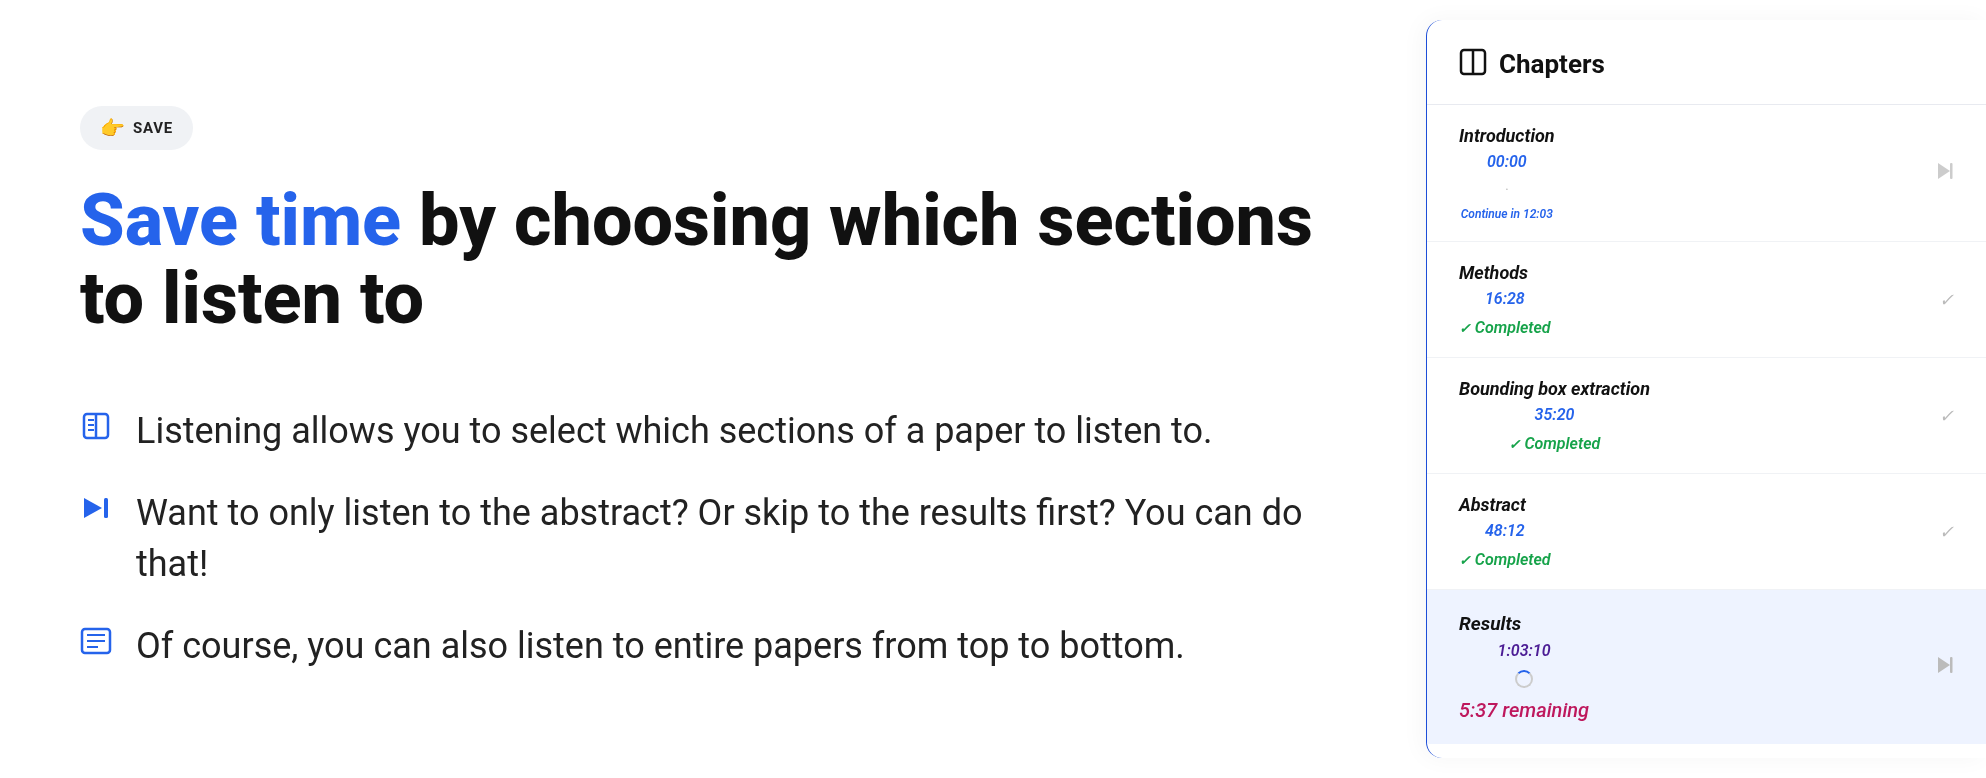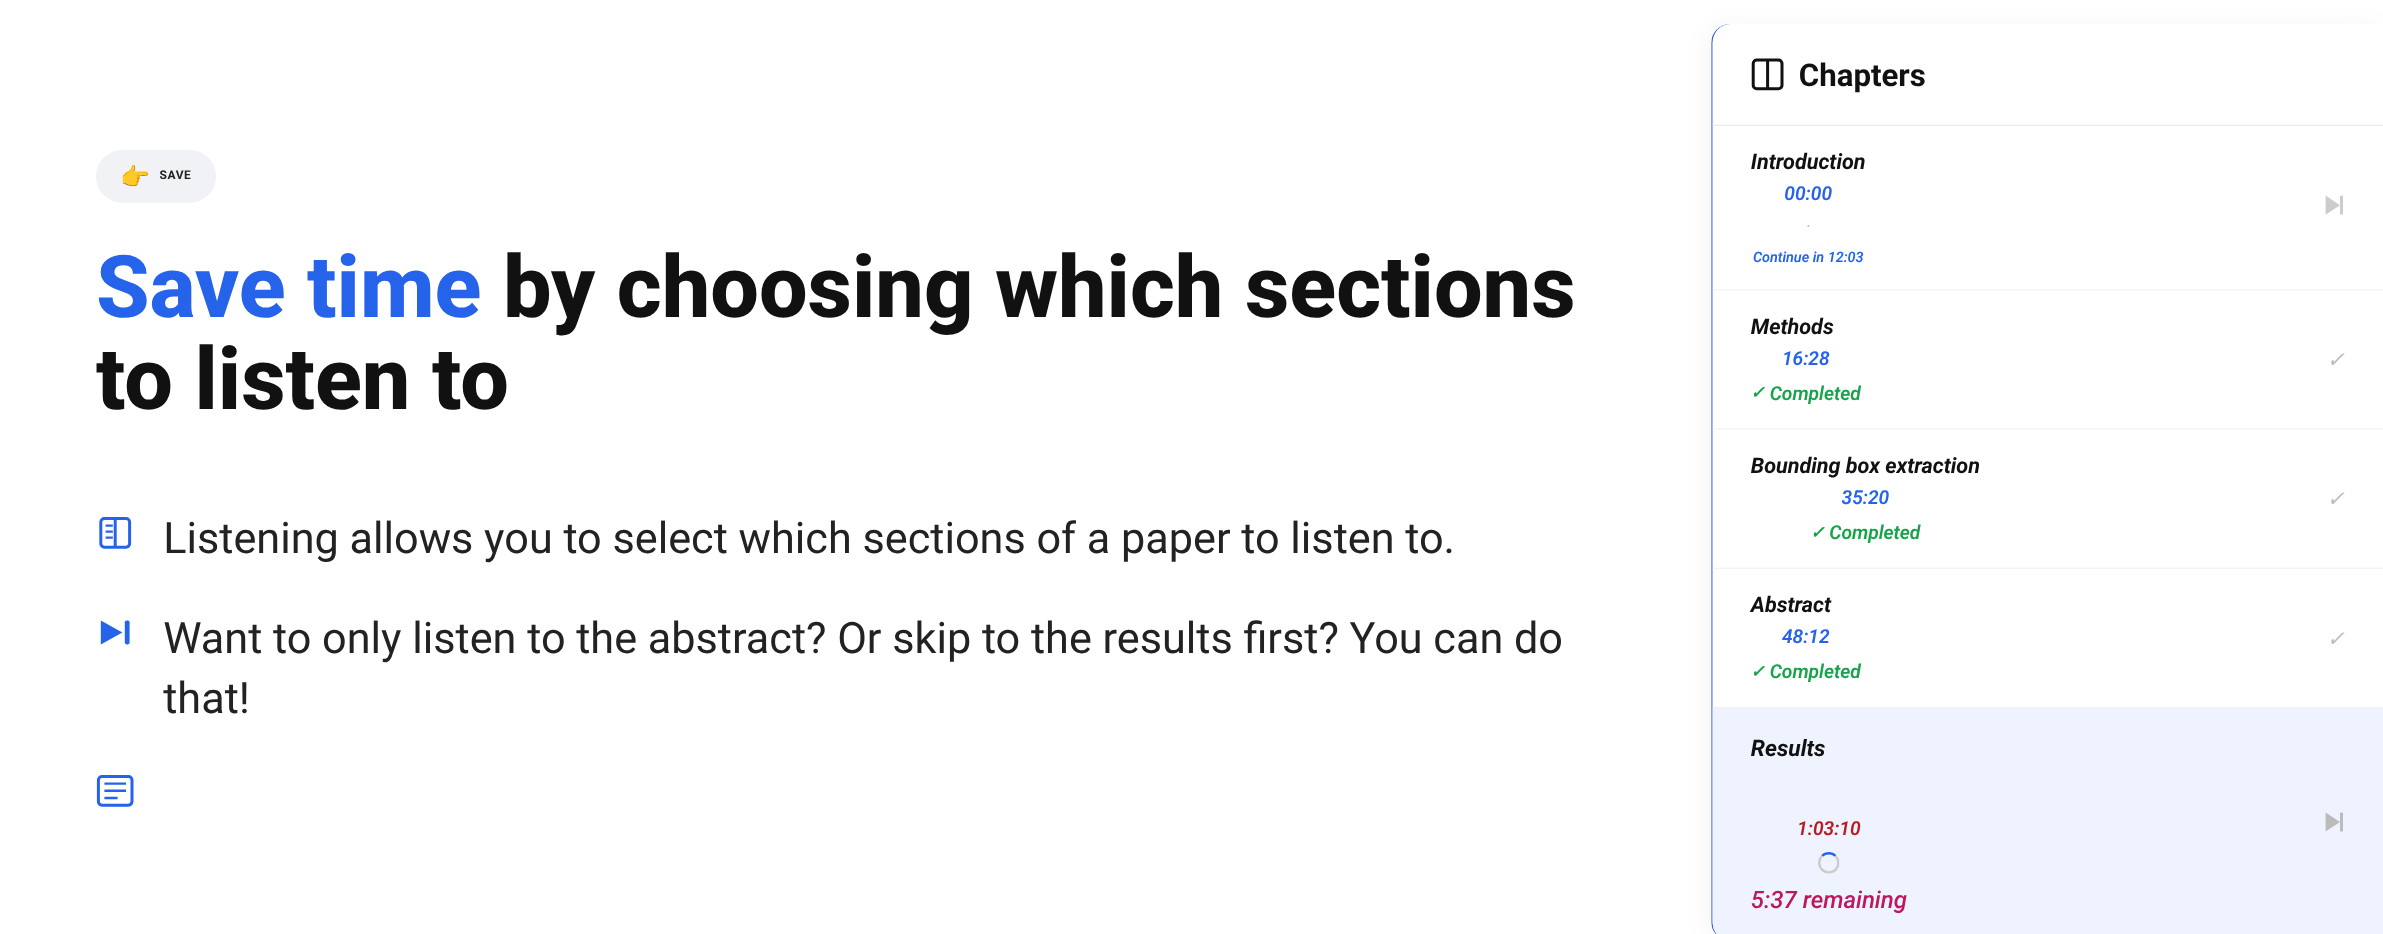--- a/index.html
+++ b/index.html
@@ -29,21 +29,21 @@
       padding: 10px 20px;
       margin-bottom: 32px;
       width: fit-content;
     }
 
     .save-badge .finger-icon {
       font-size: 20px;
     }
 
     .save-badge .save-label {
-      font-size: 10px;
+      font-size: 15px;
       font-weight: 700;
       color: #222;
       letter-spacing: 0.05em;
     }
 
     .headline {
       font-size: 72px;
       font-weight: 800;
       line-height: 1.08;
       color: #111;
@@ -190,22 +190,21 @@
       background: #eef3ff;
       border-bottom: none;
       padding: 22px 32px;
     }
 
     .chapter-item.results .chapter-name {
       font-size: 19px;
     }
 
     .chapter-item.results .chapter-time {
-      color: #b91c1c;
-      margin-top: 40px;
+      color: #4c1d95;
     }
 
     .chapter-item.results .spinner {
       display: inline-block;
       width: 18px;
       height: 18px;
       border: 2px solid #ccc;
       border-top-color: #2563eb;
       border-radius: 50%;
       animation: spin 1s linear infinite;
@@ -271,20 +270,21 @@
 
     <div class="feature-item">
       <div class="feature-icon">
         <svg viewBox="0 0 32 32" fill="none">
           <rect x="2" y="4" width="28" height="24" rx="3" stroke="#2563eb" stroke-width="2.5" fill="none"></rect>
           <line x1="7" y1="10" x2="25" y2="10" stroke="#2563eb" stroke-width="2"></line>
           <line x1="7" y1="16" x2="25" y2="16" stroke="#2563eb" stroke-width="2"></line>
           <line x1="7" y1="22" x2="18" y2="22" stroke="#2563eb" stroke-width="2"></line>
         </svg>
       </div>
+      <p class="feature-text">Of course, you can also listen to entire papers from top to bottom.</p>
     </div>
   </div>
 </div>
 
 <div class="right-panel">
   <div class="chapters-header">
     <span class="book-icon">
       <svg width="28" height="28" viewBox="0 0 28 28" fill="none">
         <rect x="2" y="2" width="24" height="24" rx="3" stroke="#111" stroke-width="2.5" fill="none"></rect>
         <line x1="14" y1="2" x2="14" y2="26" stroke="#111" stroke-width="2.5"></line>

